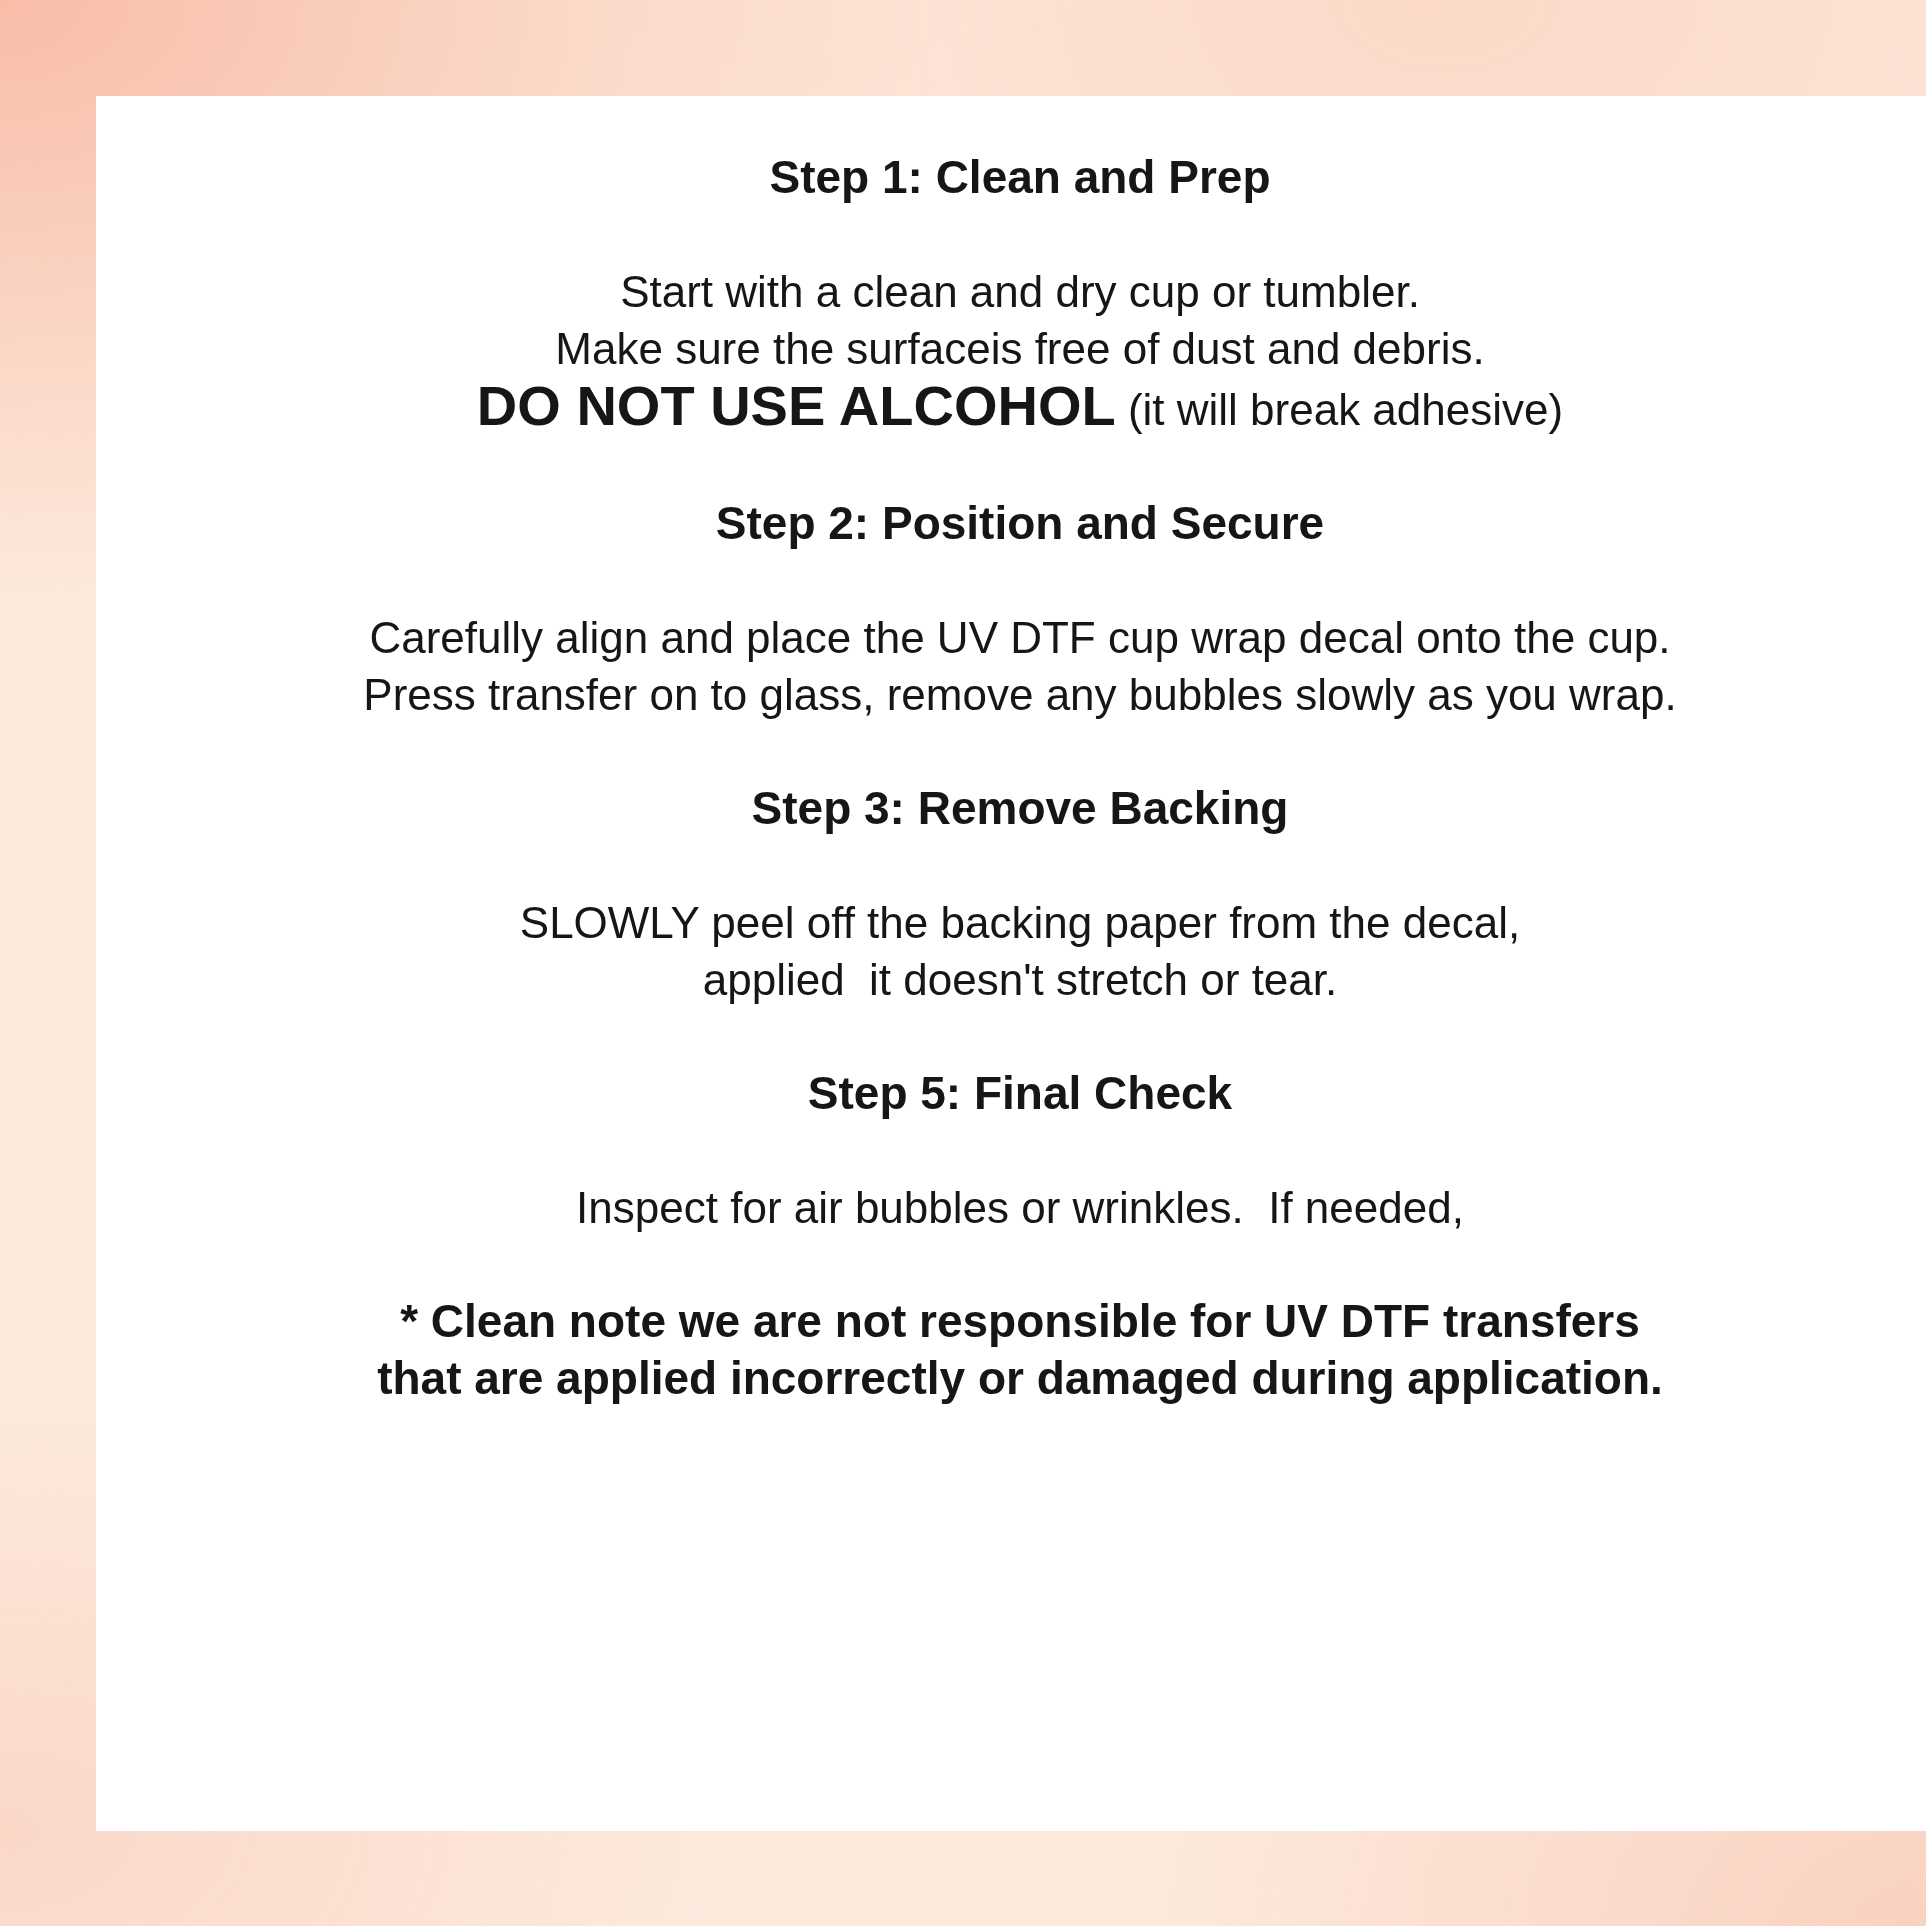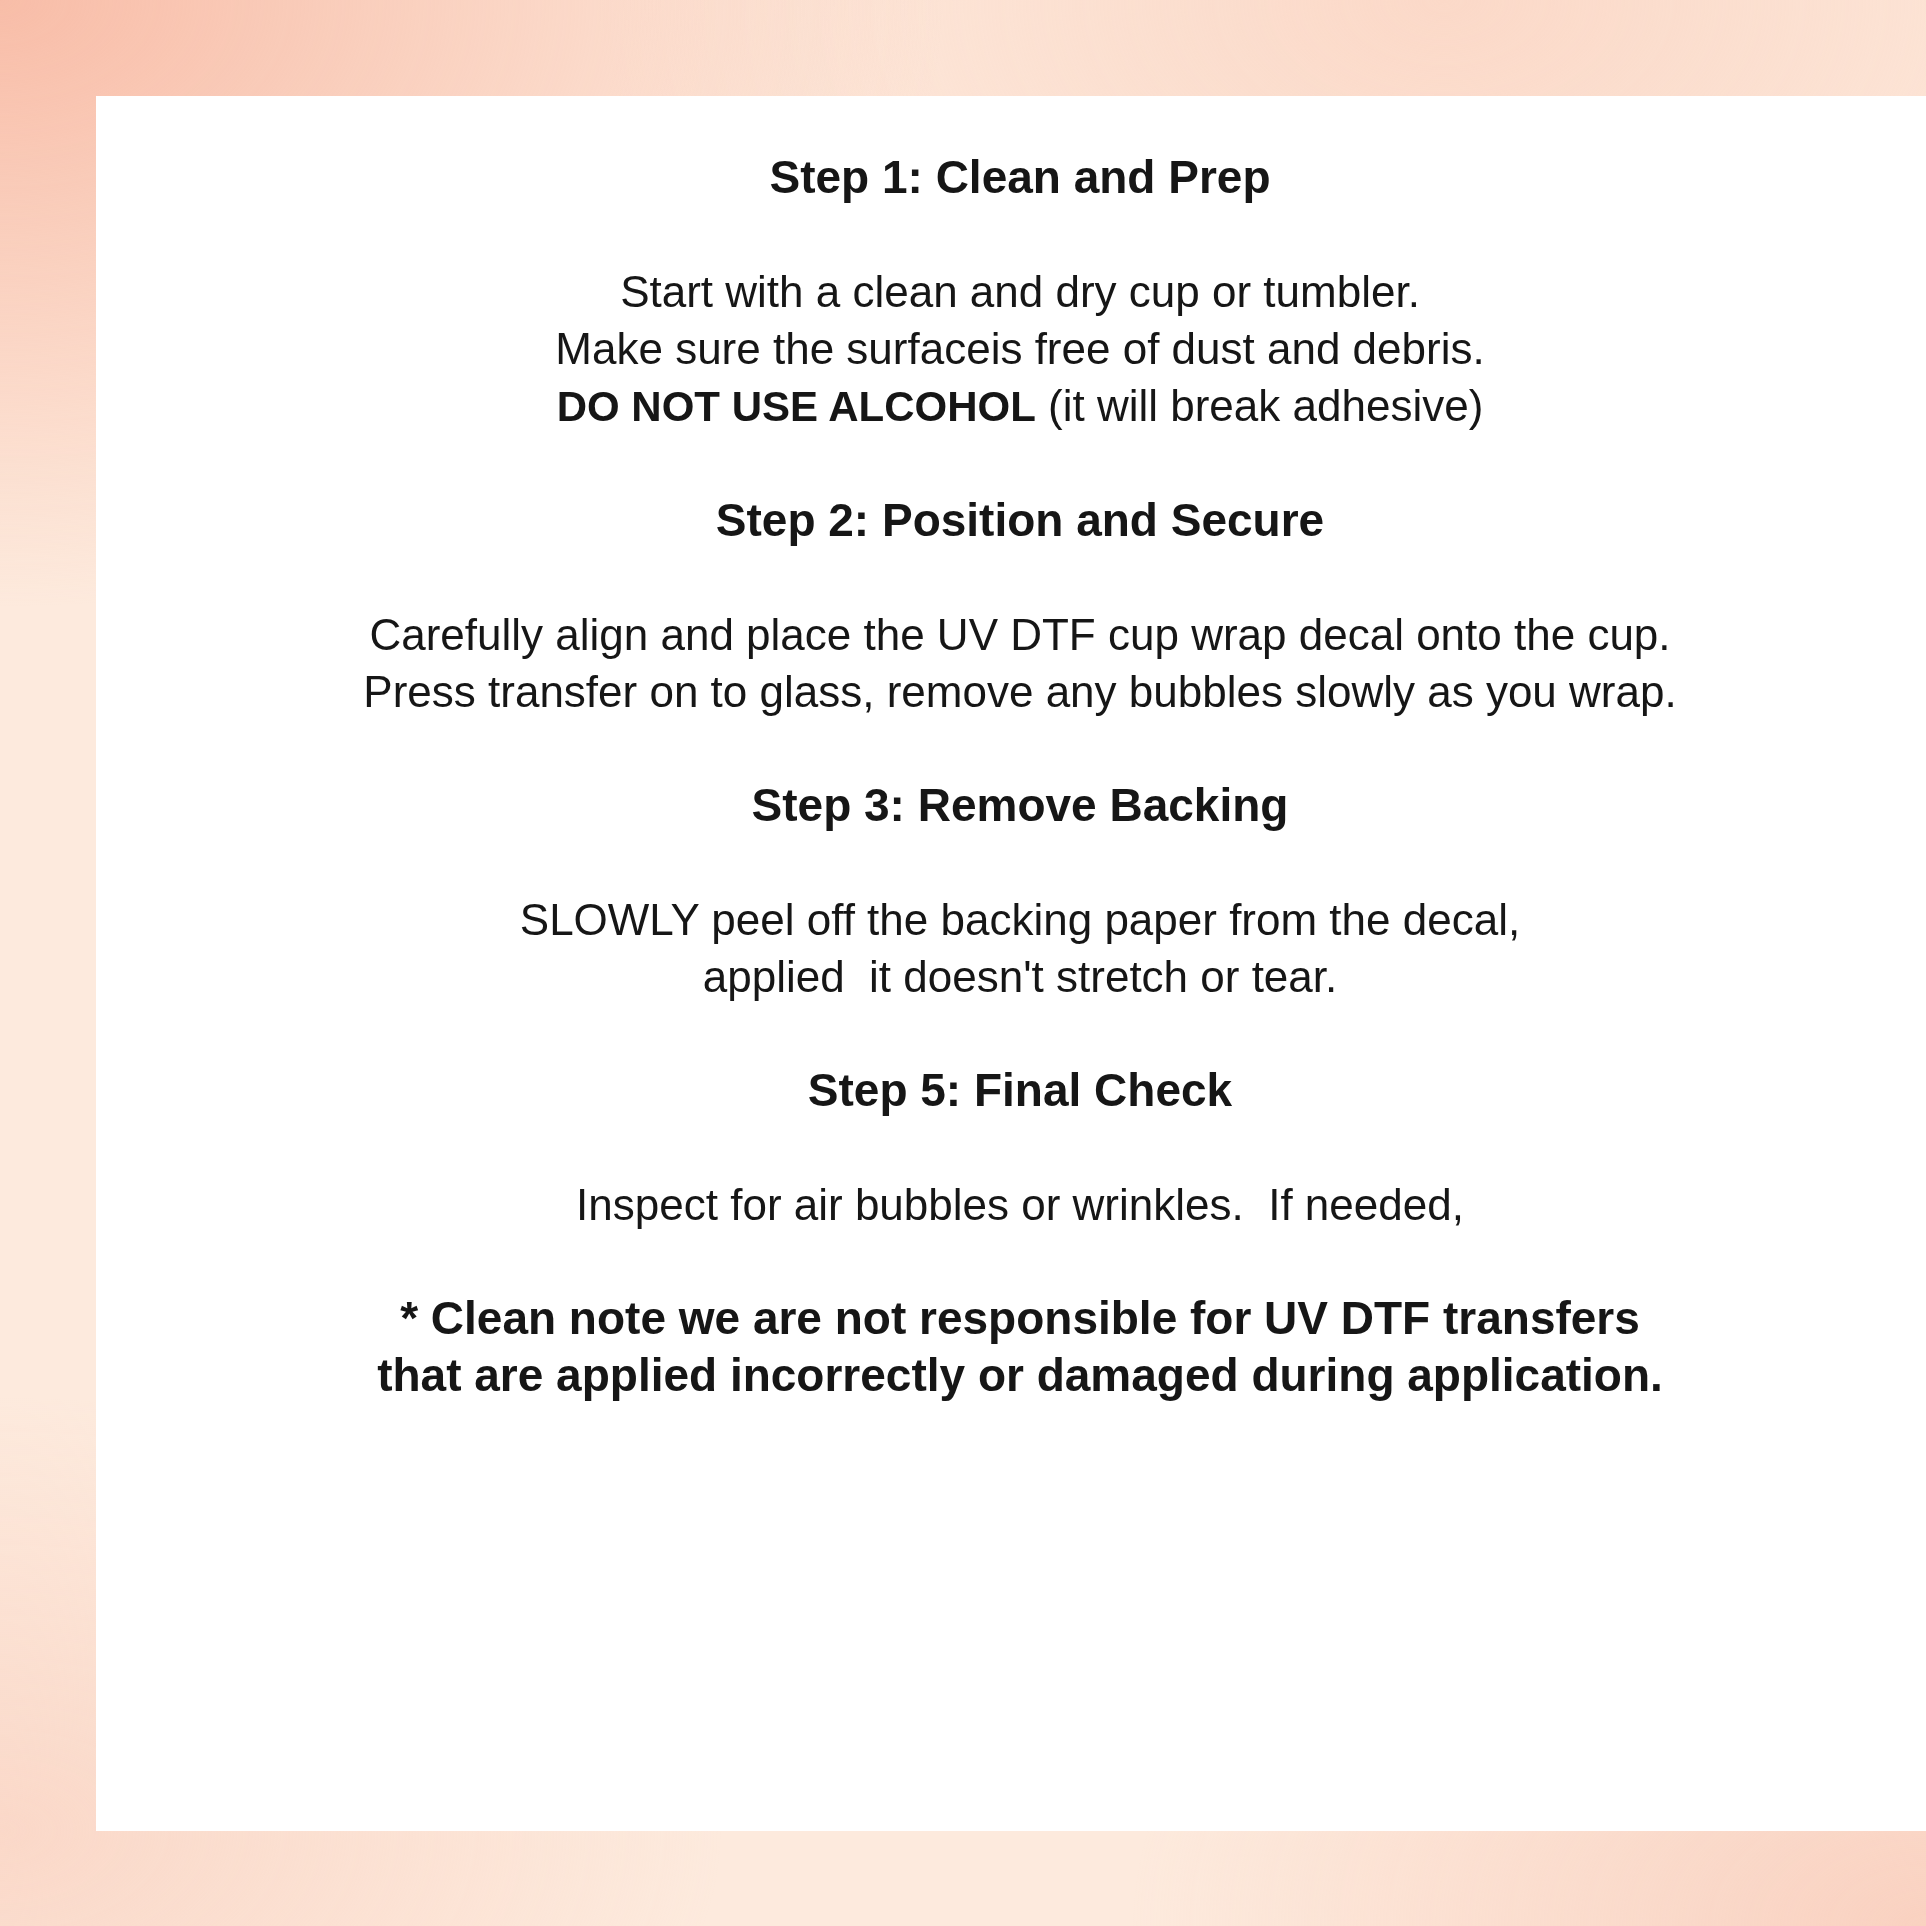--- a/index.html
+++ b/index.html
@@ -39,21 +39,21 @@
     line-height: 57px;
     white-space: pre-wrap; 
   }
   .card p.heading,
   .card p.disclaimer {
     font-weight: 700;
     font-size: 46px;
   }
   .card p .warn-bold {
     font-weight: 700;
-    font-size: 42px;
+    font-size: 56px;
   }
   .gap {
     margin-top: 57px !important;
     text-align: center;
   }
 </style>
 </head>
 <body>
 
 <div class="card">

